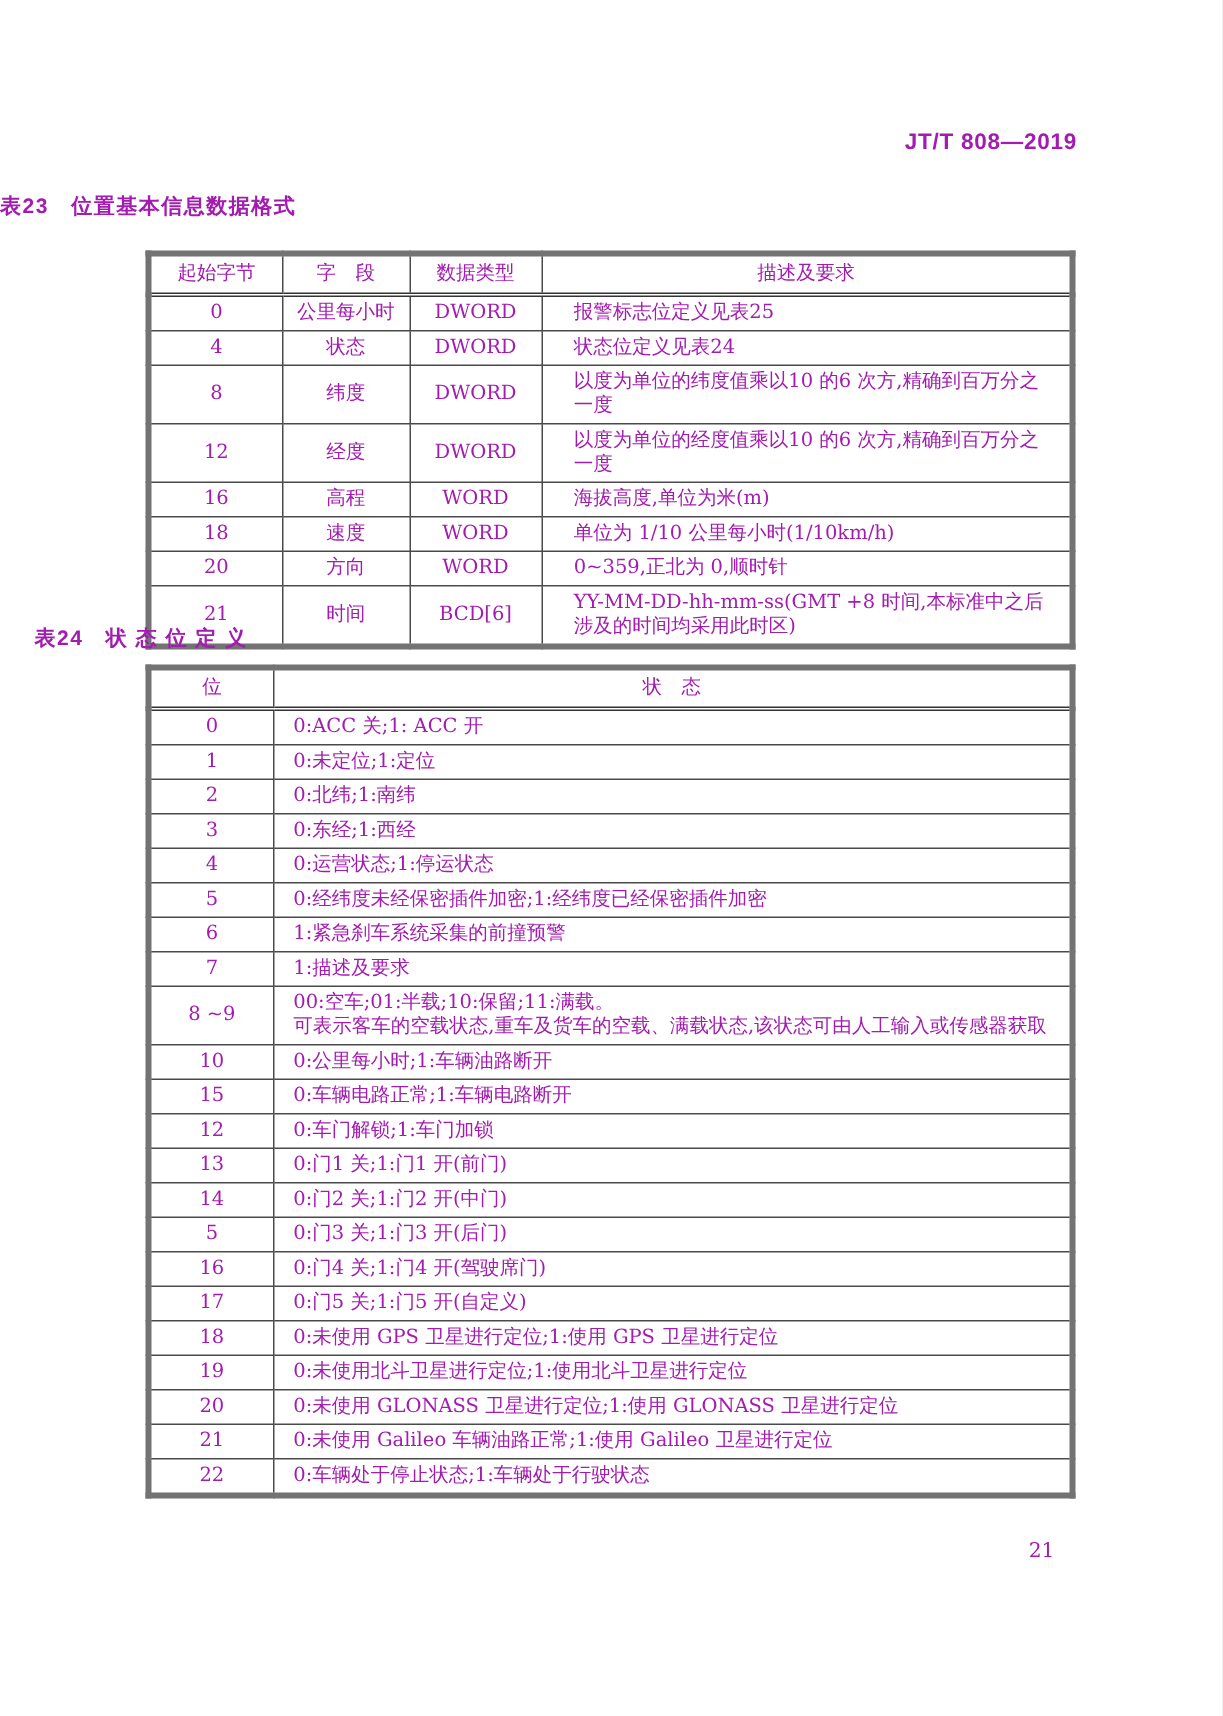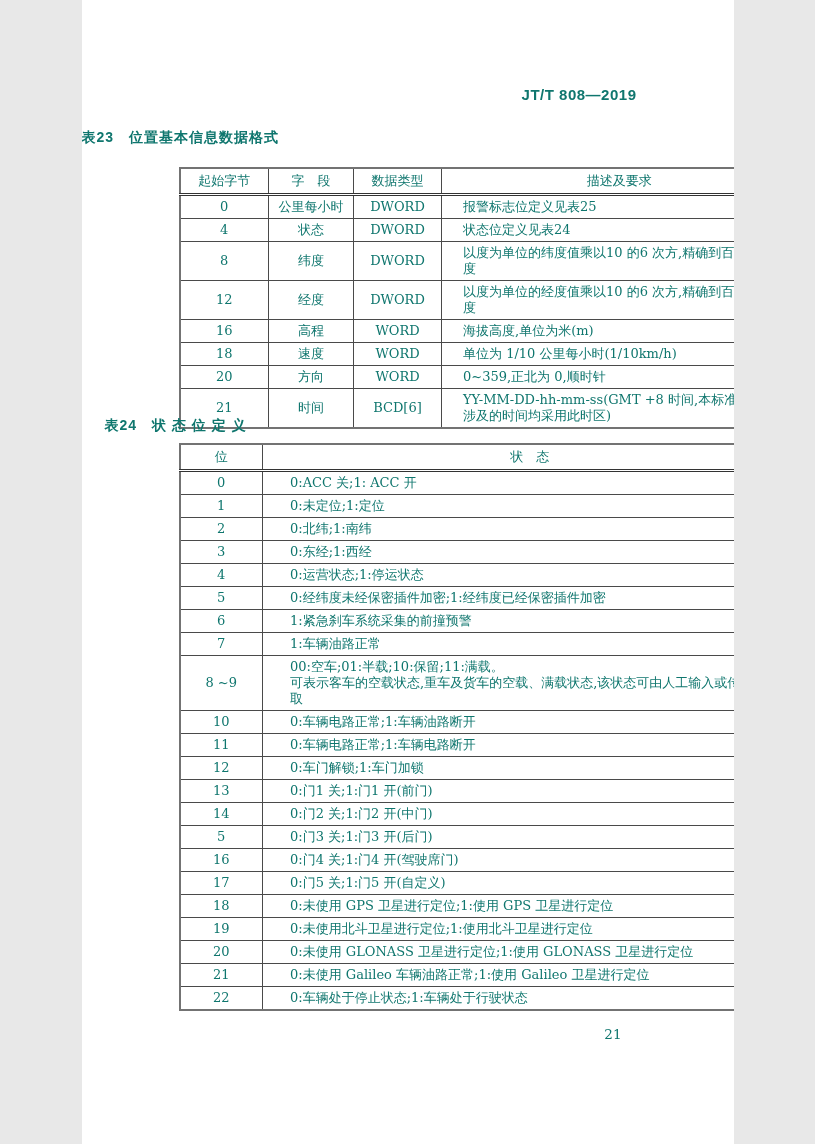--- a/index.html
+++ b/index.html
@@ -1,23 +1,23 @@
 <!DOCTYPE html>
 <html><head>
 <meta charset="utf-8">
 <style>
   html, body { margin: 0; padding: 0; background: #e8e8e8; }
   .page {
     position: relative;
-    width: 652px;
+    width: 815px;
     height: 1144px;
     margin: 0 auto;
     background: #ffffff;
     font-family: "DejaVu Serif", "Liberation Serif", serif;
-    color: #0f766e;
+    color: #a21caf;
     overflow: hidden;
   }
   .doc-number {
     position: absolute;
     top: 86px;
     right: 97px;
     font-family: "Liberation Sans", "DejaVu Sans", sans-serif;
     font-weight: bold;
     font-size: 15px;
     letter-spacing: 0.5px;
@@ -33,41 +33,41 @@
     letter-spacing: 1px;
   }
   .caption-23 { top: 129px; }
   .caption-24 { top: 417px; padding-left: 23px; }
   table {
     position: absolute;
     left: 97px;
     width: 620px;
     border-collapse: collapse;
     table-layout: fixed;
-    border: 2px solid #737373;
+    border: 4px solid #737373;
   }
   .t23 { top: 167px; }
   .t24 { top: 443px; }
   th, td {
     border: 1px solid #4a4a4a;
     font-size: 13px;
     line-height: 16px;
     font-weight: normal;
     padding: 3px 8px;
     vertical-align: middle;
     word-break: break-all;
   }
   thead th {
     border-bottom: 3px double #333;
     padding: 4px 8px;
     text-align: center;
   }
   td.c { text-align: center; }
   td.d { text-align: left; padding-left: 21px; white-space: pre-line; }
-  td.s { text-align: left; padding-left: 27px; white-space: pre-line; }
+  td.s { text-align: left; padding-left: 13px; white-space: pre-line; }
   .page-number {
     position: absolute;
     top: 1026px;
     right: 112px;
     font-size: 13.5px;
   }
 </style>
 </head>
 <body>
 
@@ -181,33 +181,33 @@
       <tr>
         <td class="c">5</td>
         <td class="s">0:经纬度未经保密插件加密;1:经纬度已经保密插件加密</td>
       </tr>
       <tr>
         <td class="c">6</td>
         <td class="s">1:紧急刹车系统采集的前撞预警</td>
       </tr>
       <tr>
         <td class="c">7</td>
-        <td class="s">1:车辆油路正常</td>
+        <td class="s">1:描述及要求</td>
       </tr>
       <tr>
         <td class="c">8 ~9</td>
         <td class="s">00:空车;01:半载;10:保留;11:满载。
 可表示客车的空载状态,重车及货车的空载、满载状态,该状态可由人工输入或传感器获取</td>
       </tr>
       <tr>
         <td class="c">10</td>
-        <td class="s">0:车辆电路正常;1:车辆油路断开</td>
-      </tr>
-      <tr>
-        <td class="c">11</td>
+        <td class="s">0:公里每小时;1:车辆油路断开</td>
+      </tr>
+      <tr>
+        <td class="c">15</td>
         <td class="s">0:车辆电路正常;1:车辆电路断开</td>
       </tr>
       <tr>
         <td class="c">12</td>
         <td class="s">0:车门解锁;1:车门加锁</td>
       </tr>
       <tr>
         <td class="c">13</td>
         <td class="s">0:门1 关;1:门1 开(前门)</td>
       </tr>

